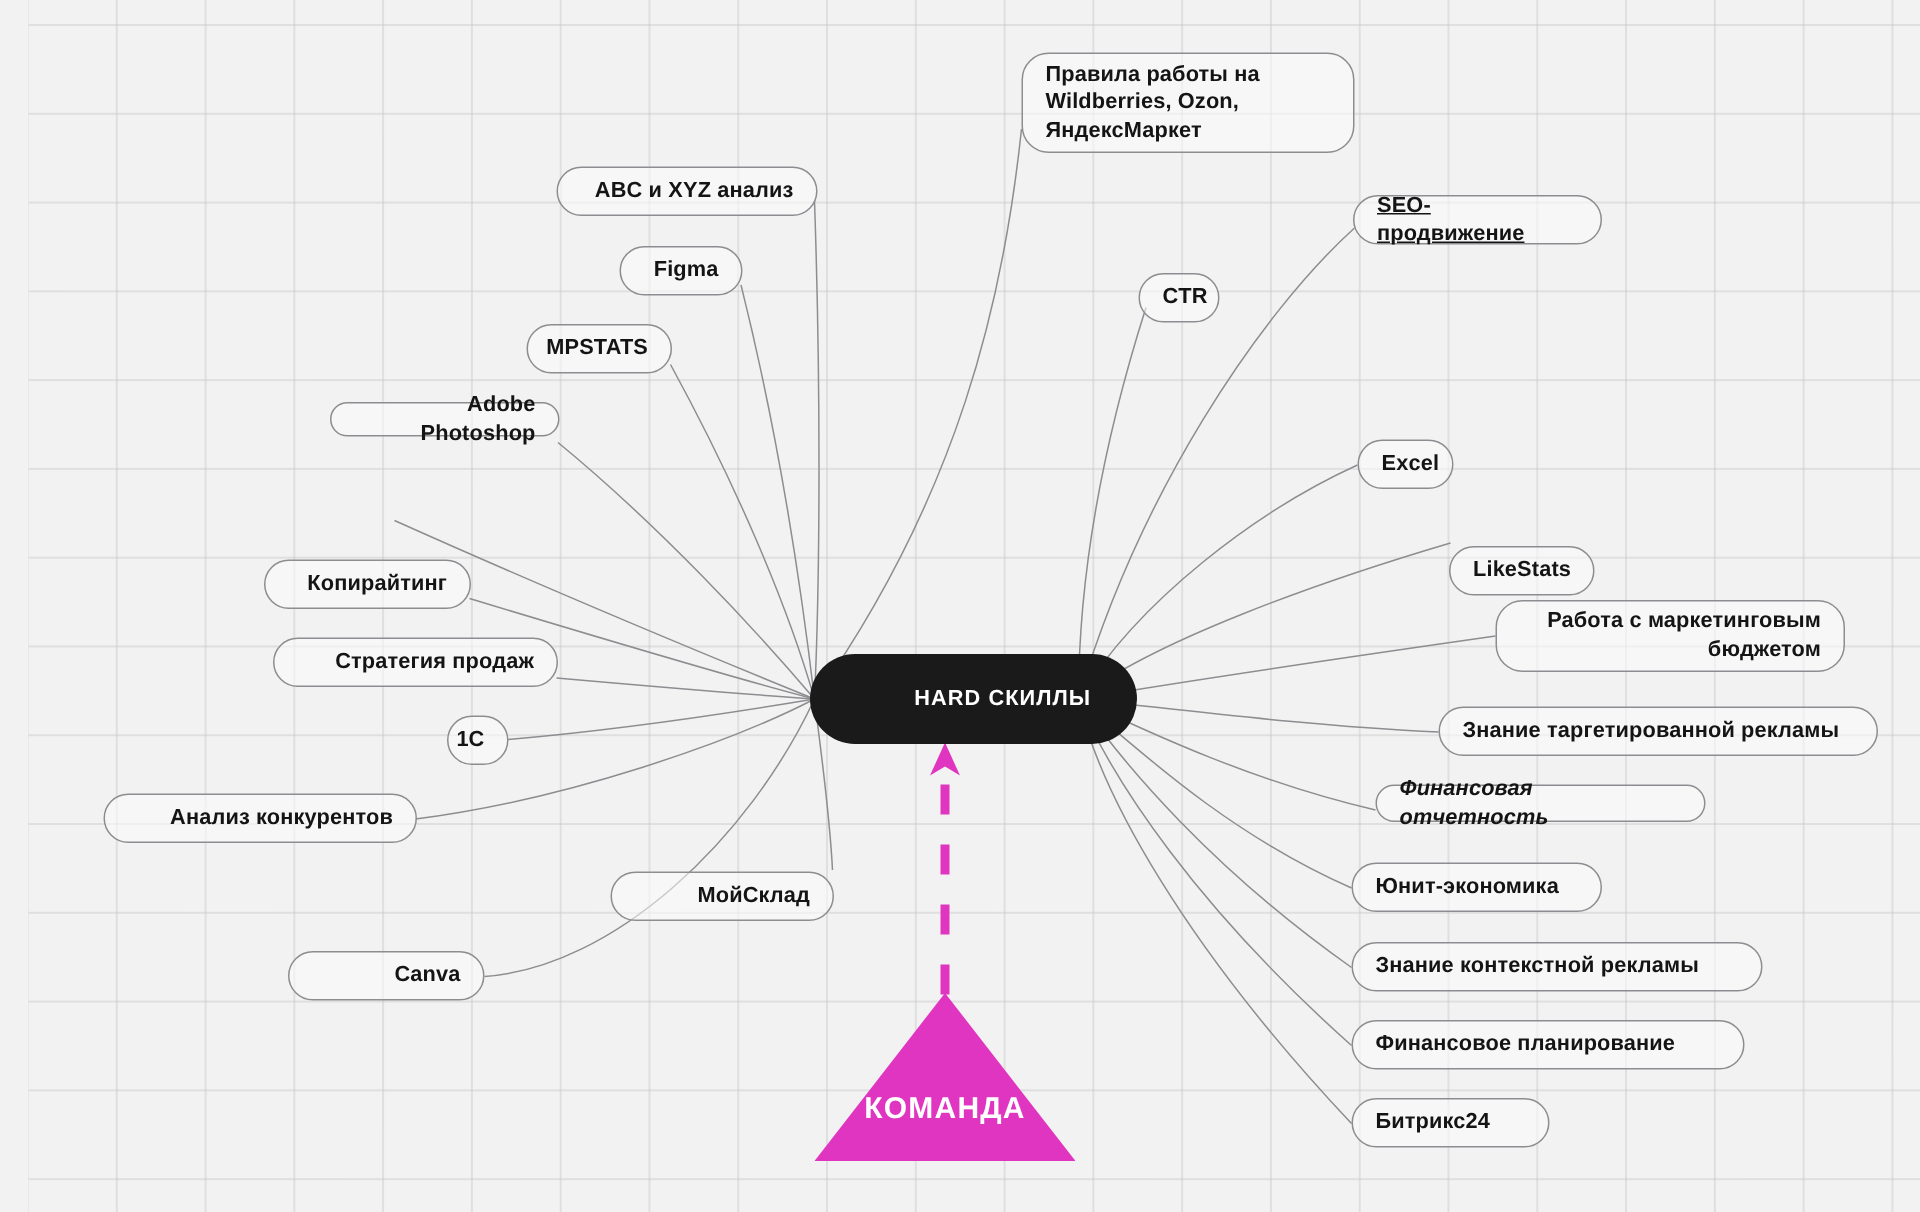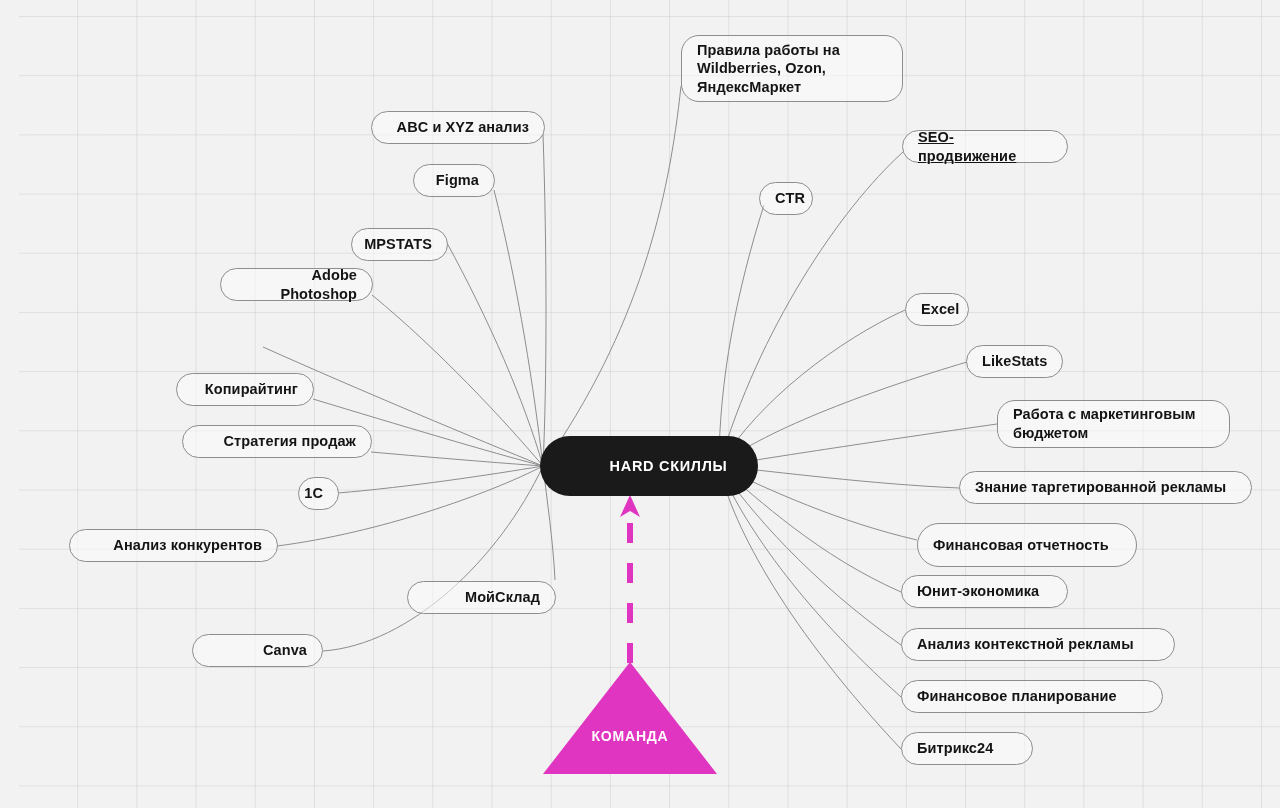--- a/index.html
+++ b/index.html
@@ -66,21 +66,21 @@
     position: absolute;
     left: 524px; top: 662px;
     width: 174px; height: 112px;
   }
   #team-label {
     position: absolute;
     left: 524px; top: 728px;
     width: 174px;
     text-align: center;
     color: #ffffff;
-    font-size: 14px;
+    font-size: 20px;
     font-weight: bold;
     letter-spacing: 0.8px;
     pointer-events: none;
   }
 </style>
 </head>
 <body>
 
 <div id="canvas">
 
@@ -131,25 +131,25 @@
   </div>
 
   <div class="node left" style="left:352px; top:111px; width:174px; height:33px;">
     <span>ABC и XYZ анализ</span>
   </div>
 
   <div class="node left" style="left:394px; top:164px; width:82px; height:33px;justify-content:flex-end;">
     <span>Figma</span>
   </div>
 
-  <div class="node left" style="left:332px; top:228px; width:97px; height:33px;justify-content:flex-end;">
+  <div class="node left" style="left:332px; top:216px; width:97px; height:33px;justify-content:flex-end;">
     <span>MPSTATS</span>
   </div>
 
-  <div class="node left" style="left:201px; top:268px; width:153px; height:33px;">
+  <div class="node left" style="left:201px; top:268px; width:153px; height:23px;">
     <span>Adobe Photoshop</span>
   </div>
 
 
   <div class="node left" style="left:163px; top:425px; width:190px; height:33px;">
     <span>Стратегия продаж</span>
   </div>
 
   <div class="node left" style="left:157px; top:373px; width:138px; height:33px;">
     <span>Копирайтинг</span>
@@ -172,42 +172,42 @@
   </div>
 
   <div class="node right" style="left:883px; top:130px; width:166px; height:33px;text-decoration:underline;">
     <span>SEO-продвижение</span>
   </div>
 
   <div class="node right" style="left:886px; top:293px; width:64px; height:33px;">
     <span>Excel</span>
   </div>
 
-  <div class="node right" style="left:947px; top:345px; width:97px; height:33px;">
+  <div class="node right" style="left:947px; top:364px; width:97px; height:33px;">
     <span>LikeStats</span>
   </div>
 
-  <div class="node right multi" style="left:978px; top:400px; width:233px; height:48px;">
+  <div class="node right multi" style="left:978px; top:400px; width:233px; height:48px;text-align:right;">
     <span>Работа с маркетинговым бюджетом</span>
   </div>
 
   <div class="node right" style="left:940px; top:471px; width:293px; height:33px;">
     <span>Знание таргетированной рекламы</span>
   </div>
 
-  <div class="node right" style="left:898px; top:523px; width:220px; height:44px;">
+  <div class="node right" style="left:898px; top:523px; width:220px; height:25px;font-style:italic;">
     <span>Финансовая отчетность</span>
   </div>
 
   <div class="node right" style="left:882px; top:575px; width:167px; height:33px;">
     <span>Юнит-экономика</span>
   </div>
 
   <div class="node right" style="left:882px; top:628px; width:274px; height:33px;">
-    <span>Анализ контекстной рекламы</span>
+    <span>Знание контекстной рекламы</span>
   </div>
 
   <div class="node right" style="left:882px; top:680px; width:262px; height:33px;">
     <span>Финансовое планирование</span>
   </div>
 
   <div class="node right" style="left:882px; top:732px; width:132px; height:33px;">
     <span>Битрикс24</span>
   </div>
 

